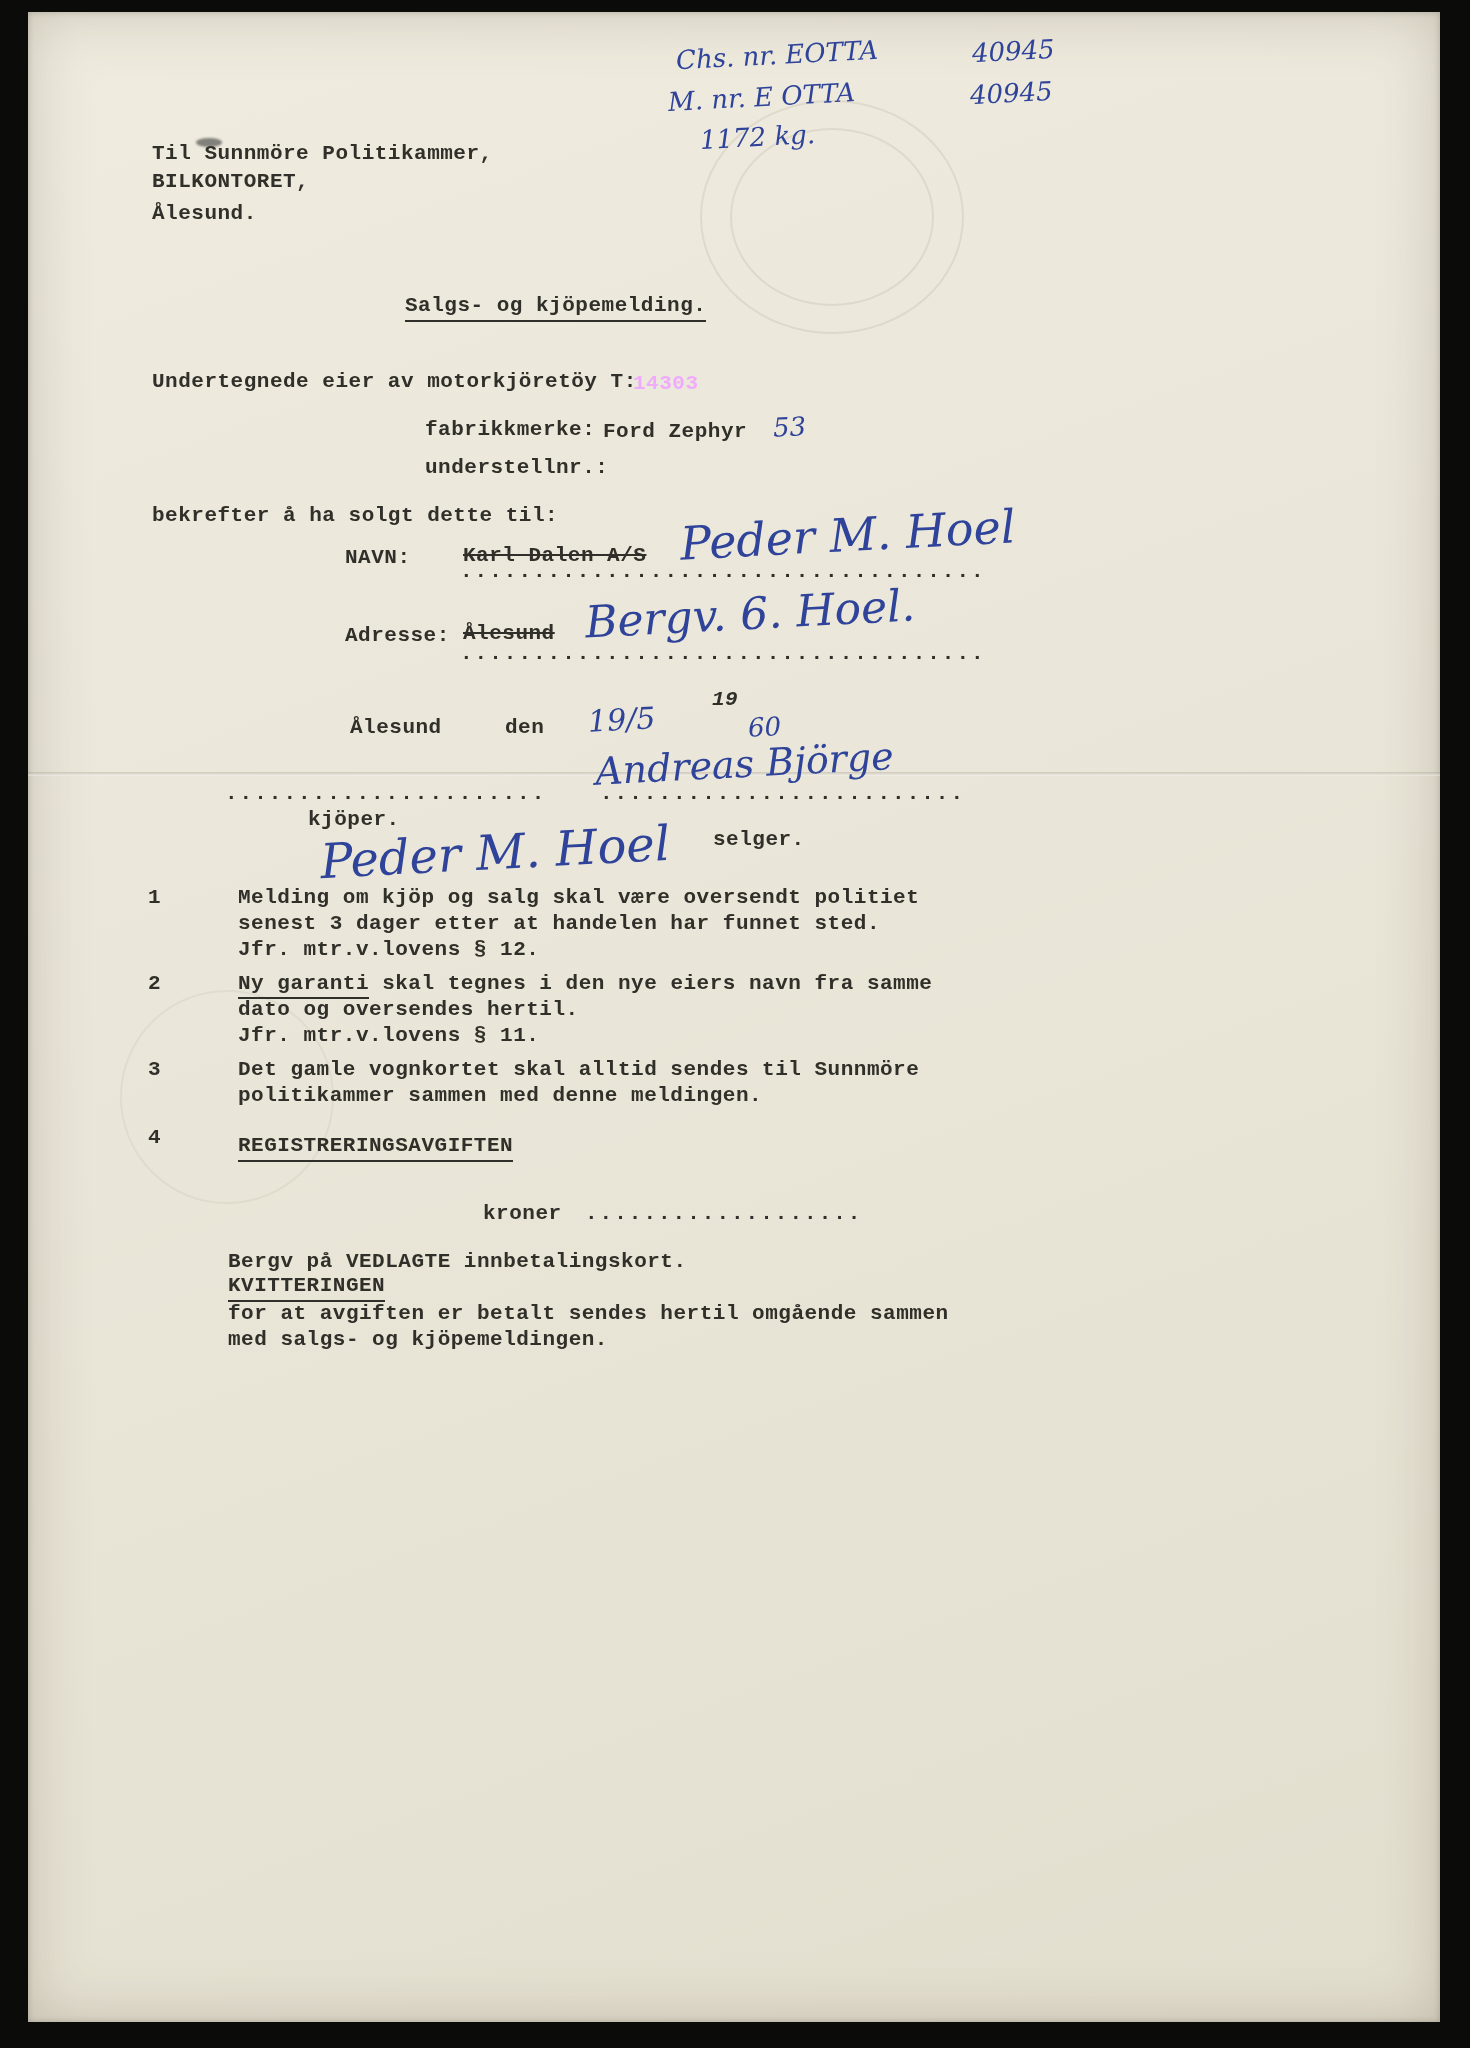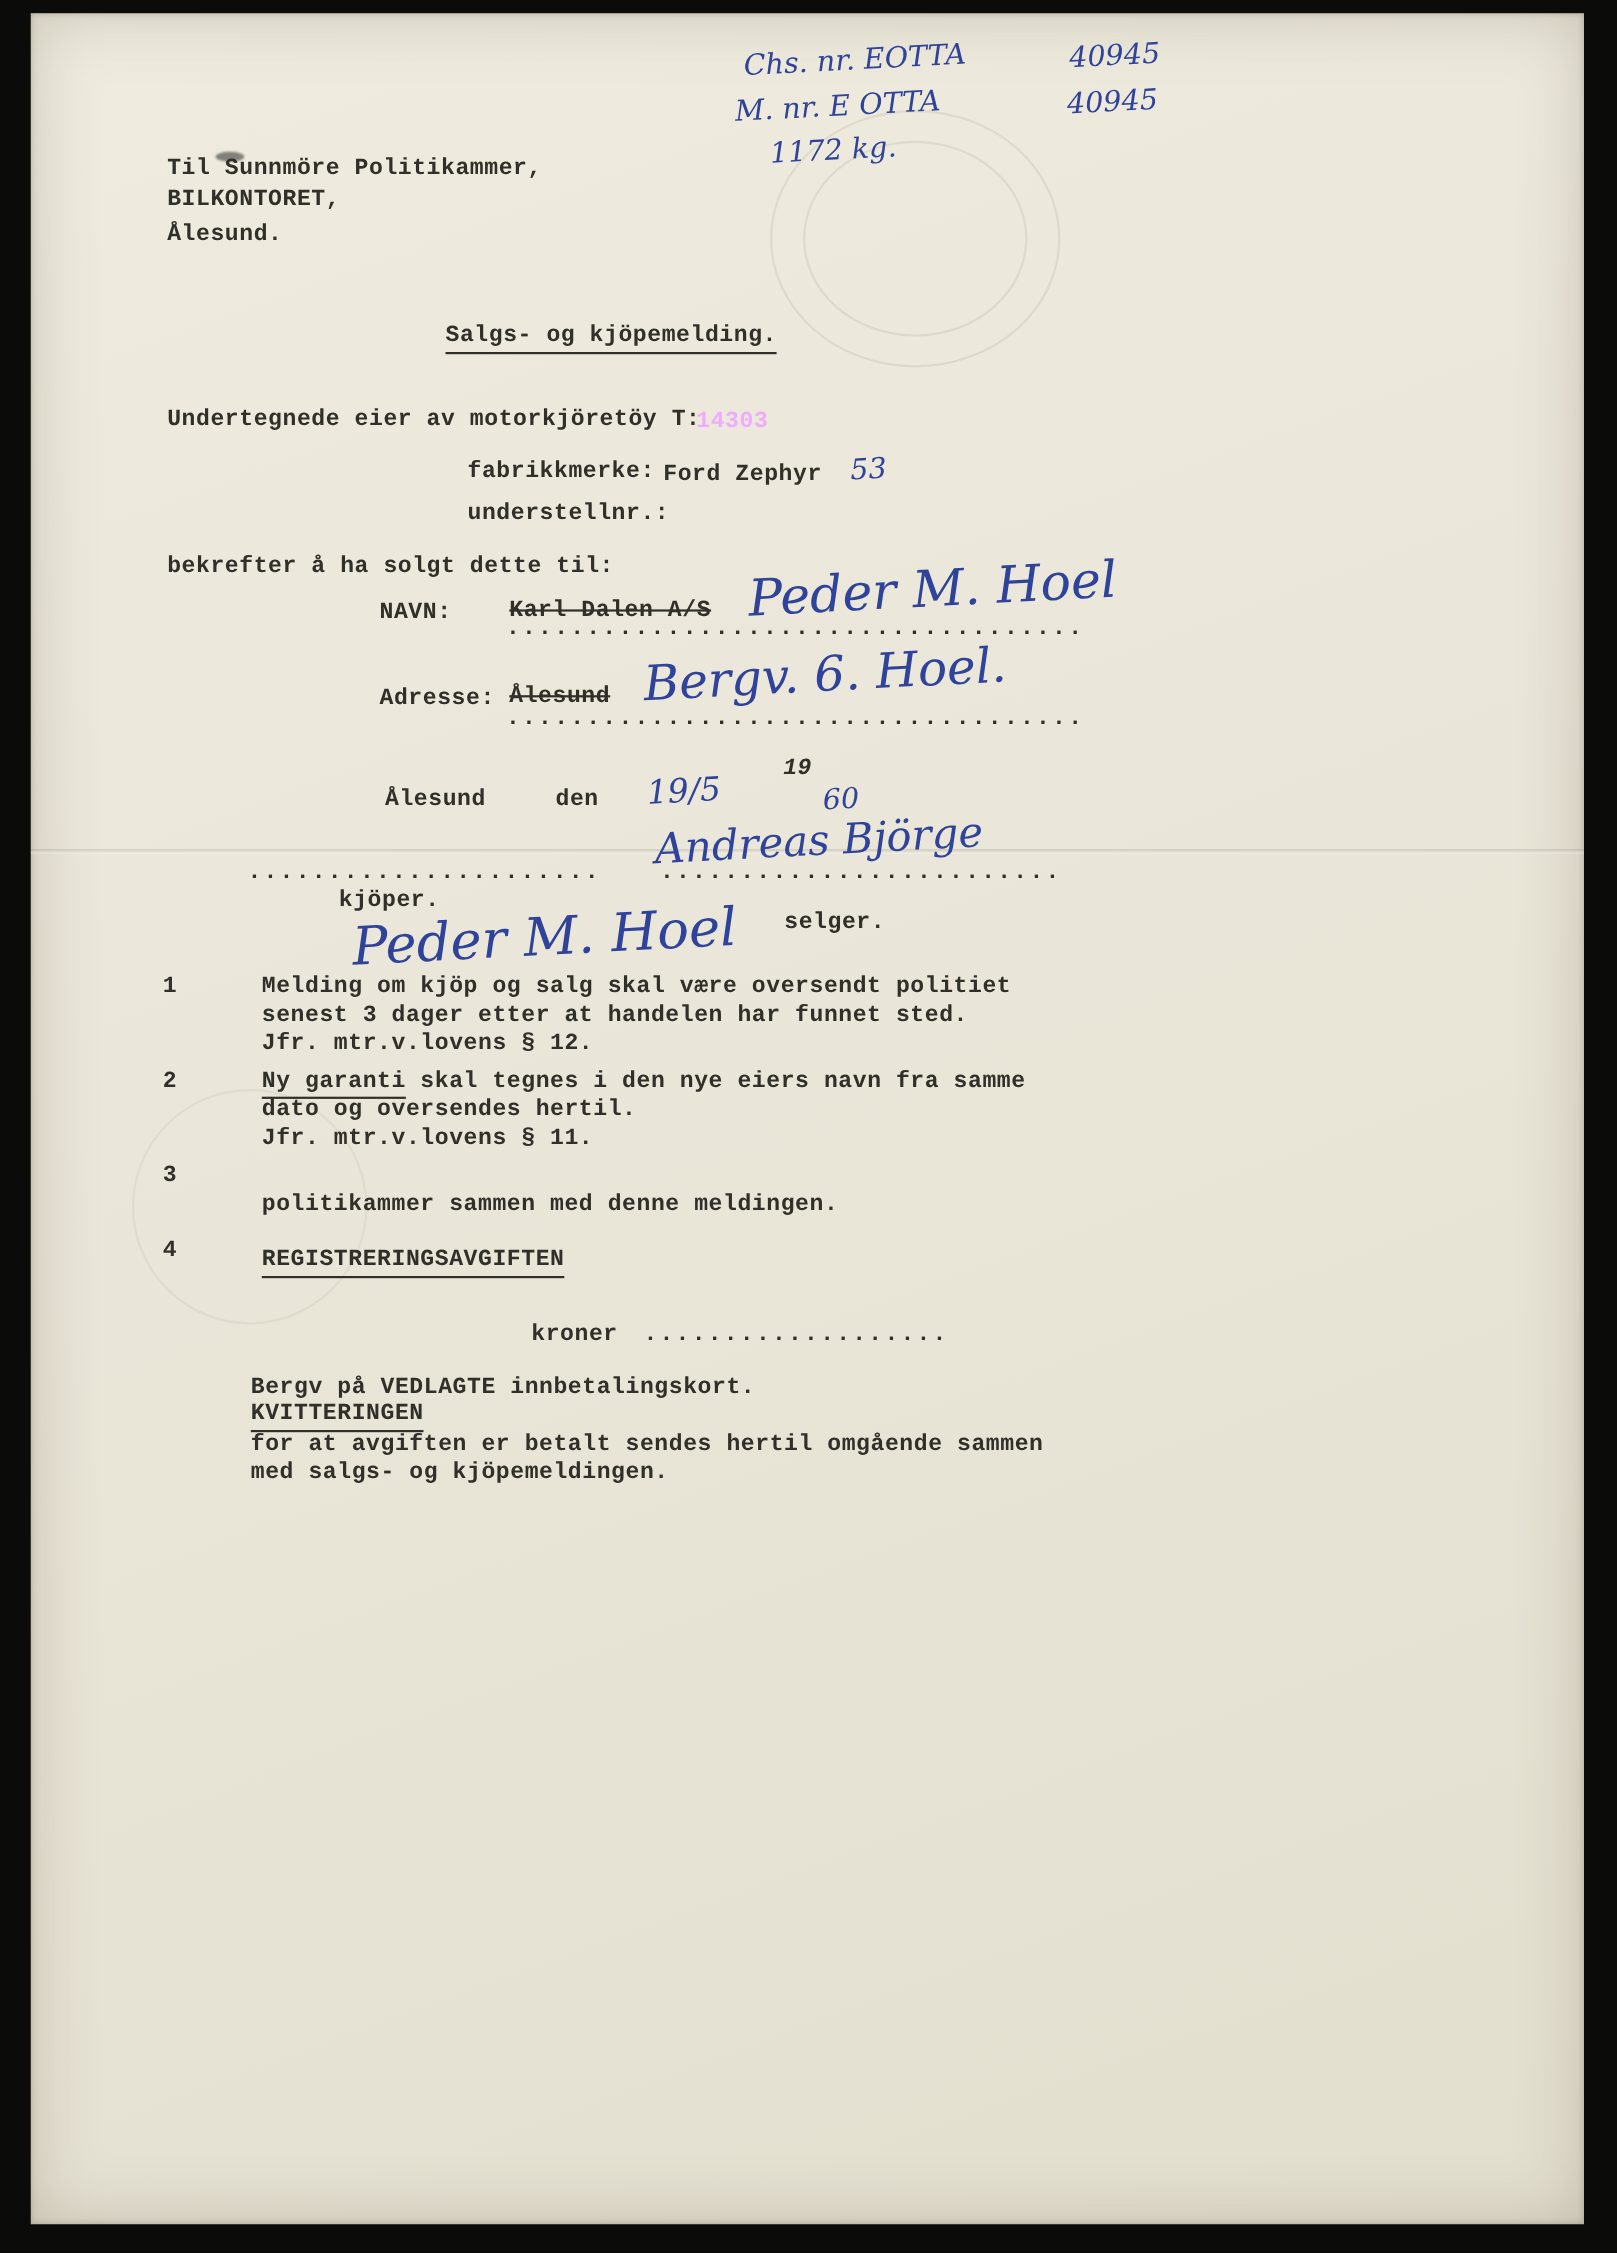--- a/index.html
+++ b/index.html
@@ -88,20 +88,21 @@
   <div class="tw" style="left:238px;top:886px;">Melding om kjöp og salg skal være oversendt politiet</div>
   <div class="tw" style="left:238px;top:912px;">senest 3 dager etter at handelen har funnet sted.</div>
   <div class="tw" style="left:238px;top:938px;">Jfr. mtr.v.lovens § 12.</div>
 
   <div class="tw" style="left:148px;top:972px;">2</div>
   <div class="tw" style="left:238px;top:972px;"><span class="inline-u">Ny garanti</span><span> skal tegnes i den nye eiers navn fra samme</span></div>
   <div class="tw" style="left:238px;top:998px;">dato og oversendes hertil.</div>
   <div class="tw" style="left:238px;top:1024px;">Jfr. mtr.v.lovens § 11.</div>
 
   <div class="tw" style="left:148px;top:1058px;">3</div>
+  <div class="tw" style="left:238px;top:1058px;">Det gamle vognkortet skal alltid sendes til Sunnmöre</div>
   <div class="tw" style="left:238px;top:1084px;">politikammer sammen med denne meldingen.</div>
 
   <div class="tw" style="left:148px;top:1126px;">4</div>
   <div class="tw u" style="left:238px;top:1134px;">REGISTRERINGSAVGIFTEN</div>
 
   <div class="tw" style="left:483px;top:1202px;">kroner</div>
   <div class="dots" style="left:585px;top:1202px;">...................</div>
 
   <div class="tw" style="left:228px;top:1250px;">Bergv på VEDLAGTE innbetalingskort.</div>
   <div class="tw u" style="left:228px;top:1274px;">KVITTERINGEN</div>

